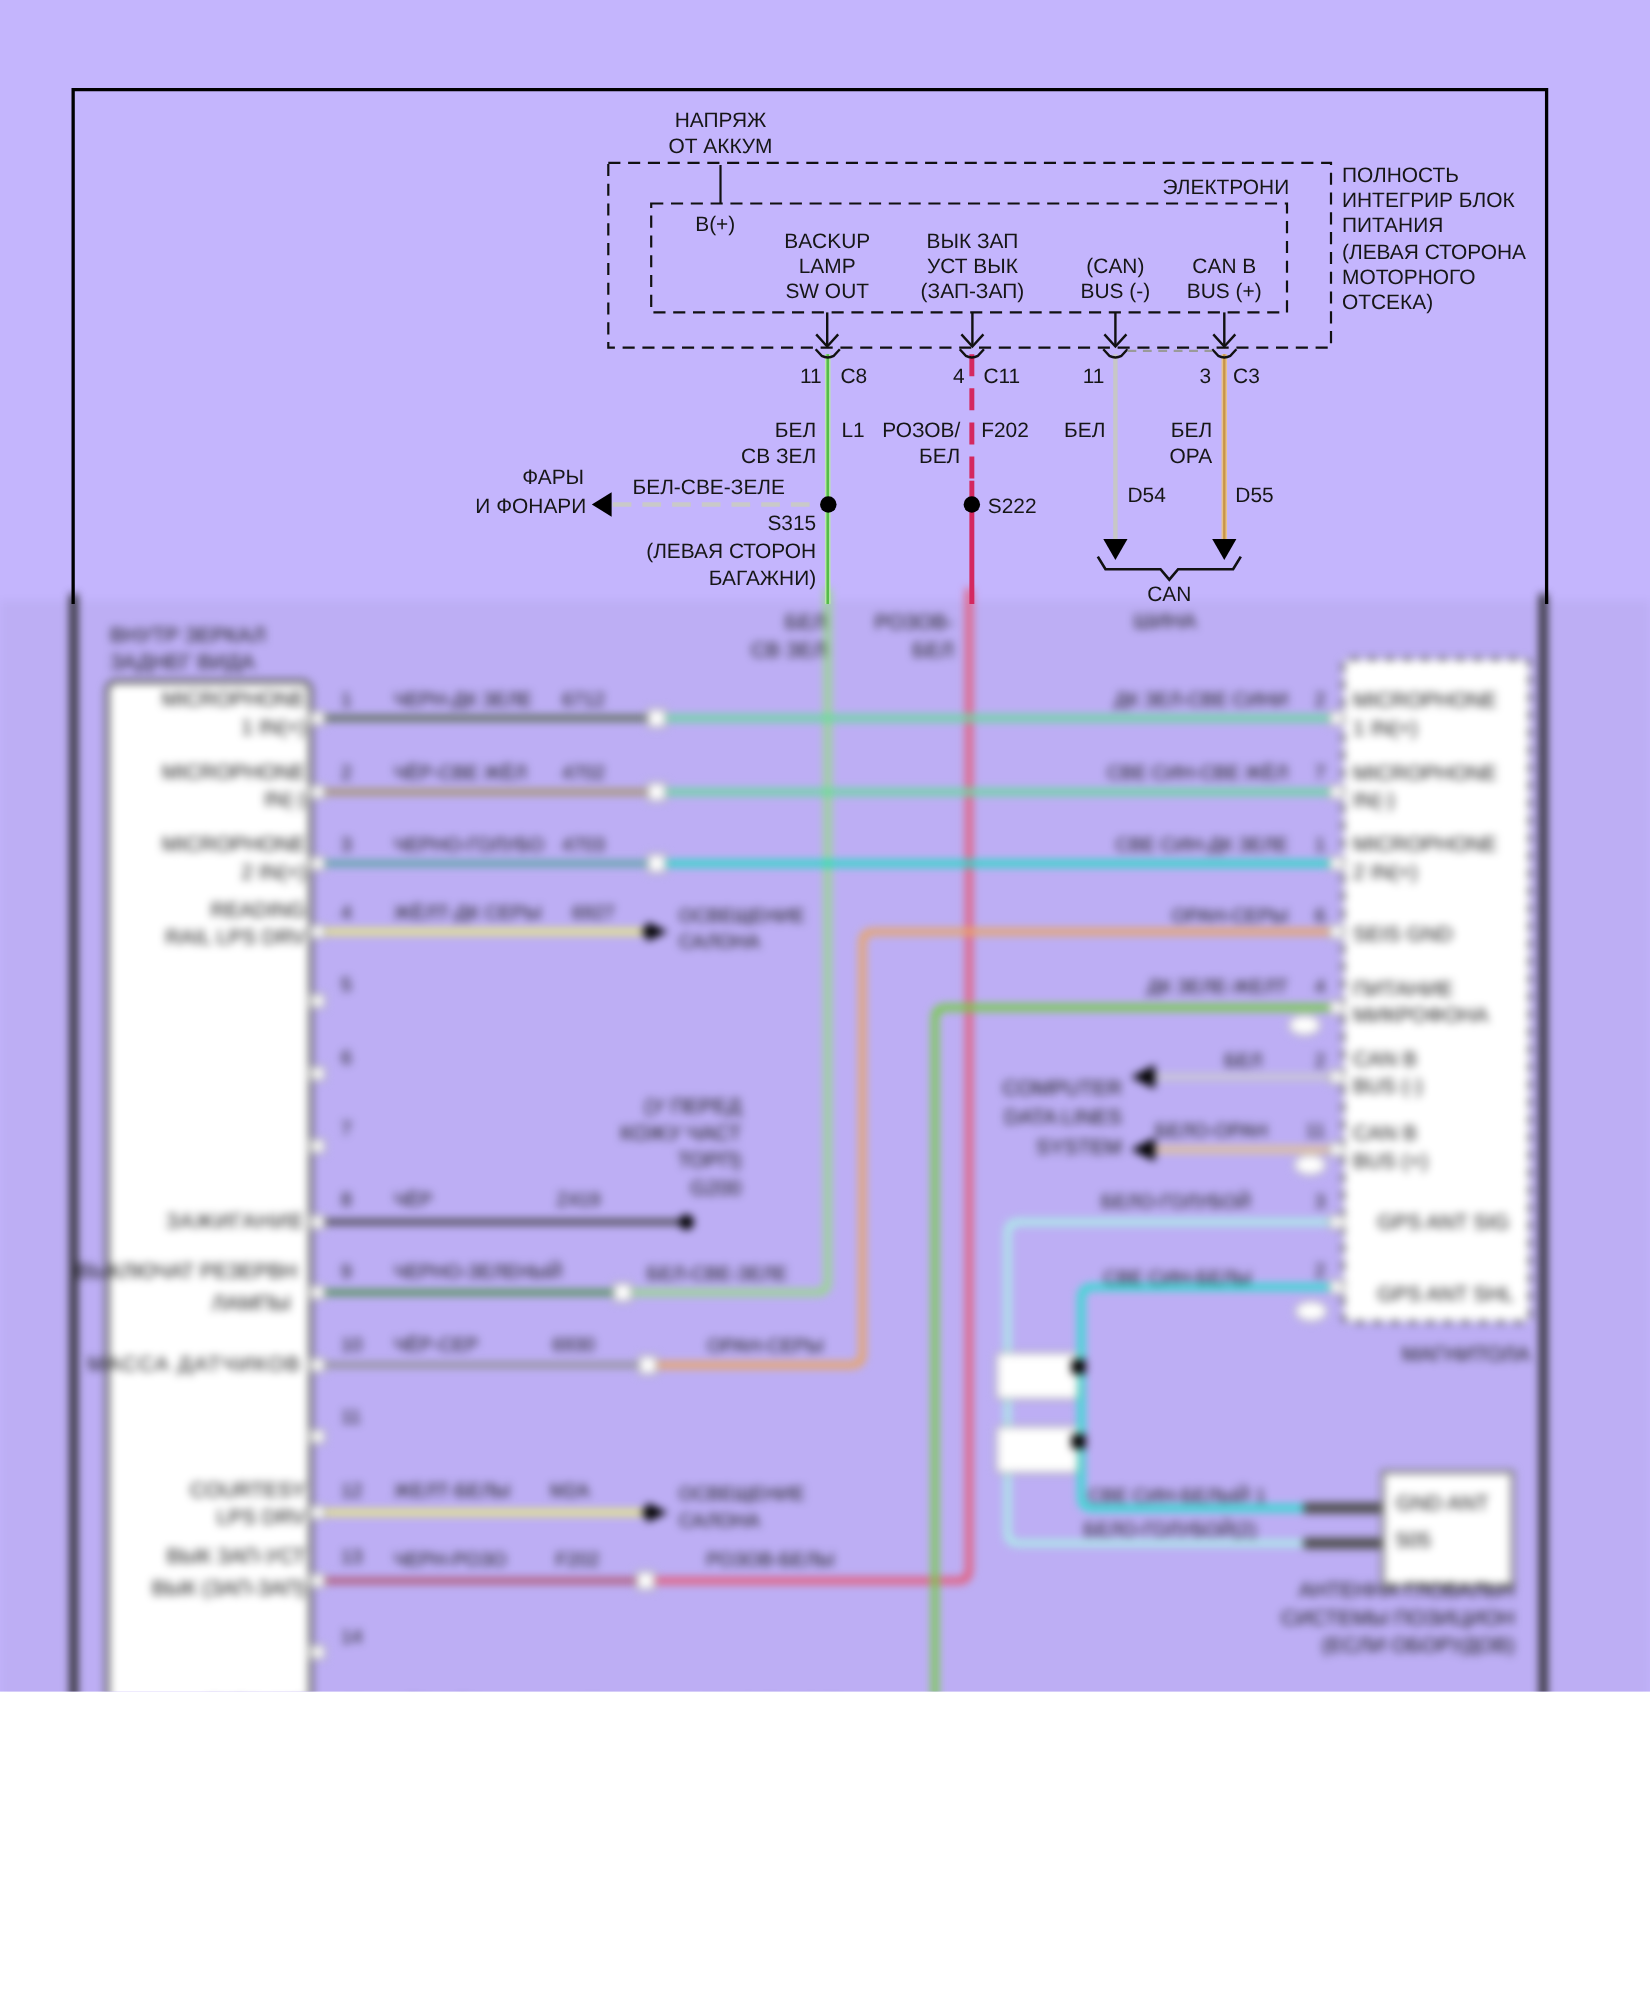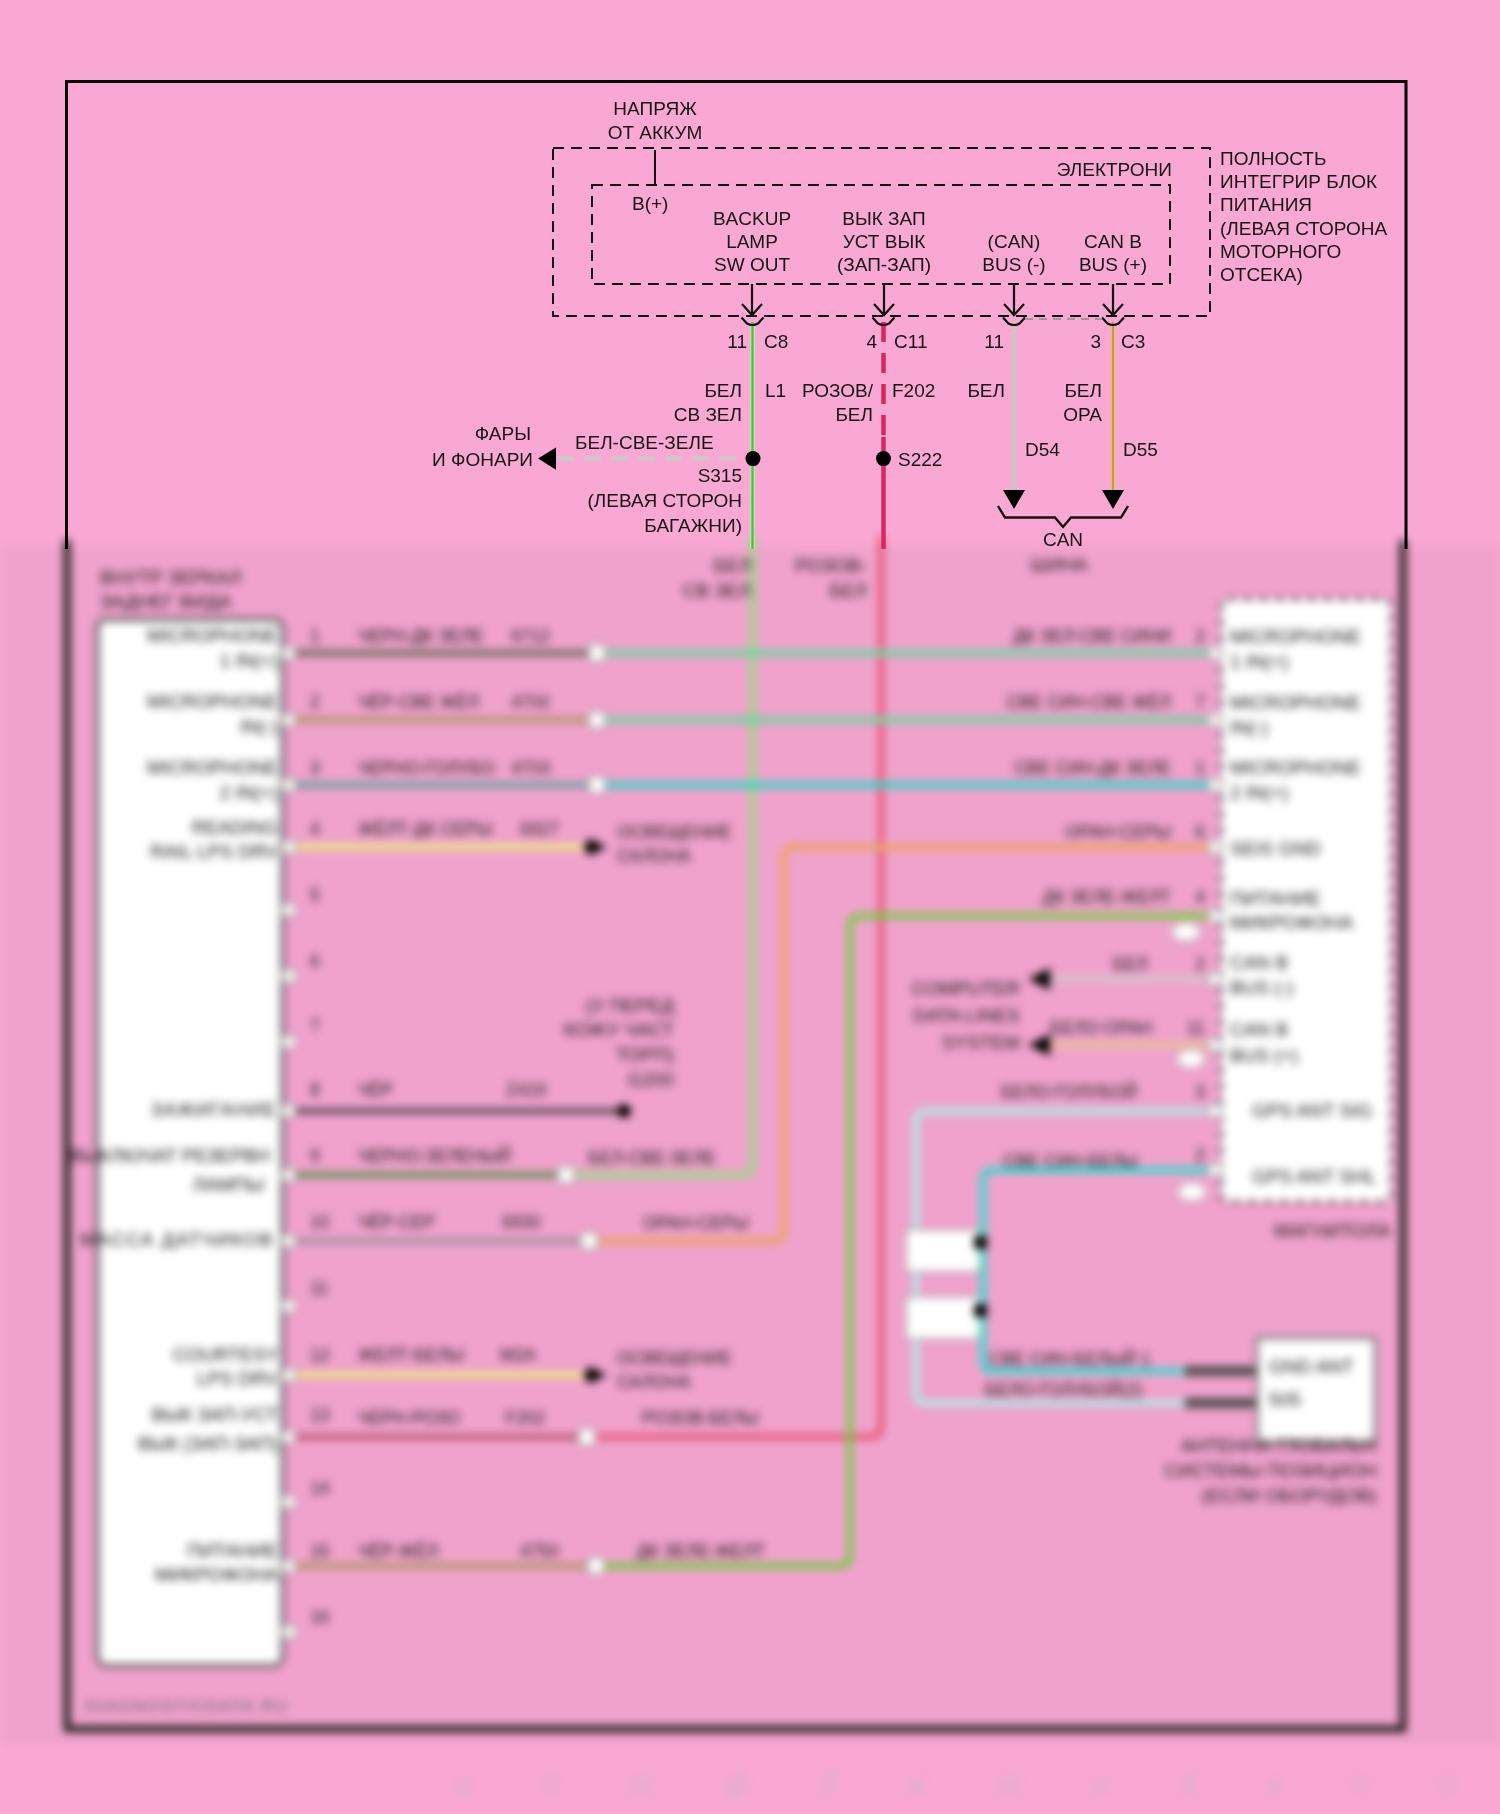--- a/index.html
+++ b/index.html
@@ -1,16 +1,16 @@
 <!DOCTYPE html>
 <html><head>
 <meta charset="utf-8">
 <style>
 html,body{margin:0;padding:0;background:#fff;}
-#page{position:relative;width:1500px;height:1814px;background:#f9a8d4;font-family:"Liberation Sans",sans-serif;overflow:hidden;}
+#page{position:relative;width:1500px;height:1538px;background:#c4b5fd;font-family:"Liberation Sans",sans-serif;overflow:hidden;}
 .blur{position:absolute;left:0;top:0;width:1500px;height:1814px;filter:blur(4px);}
 .sharp{position:absolute;left:0;top:0;}
 svg{display:block}
 text{fill:#161616;font-family:"Liberation Sans",sans-serif;}
 .t19{font-size:19px;}
 .t17{font-size:17.5px;}
 .mid{text-anchor:middle}.end{text-anchor:end}
 </style>
 </head>
 <body>

